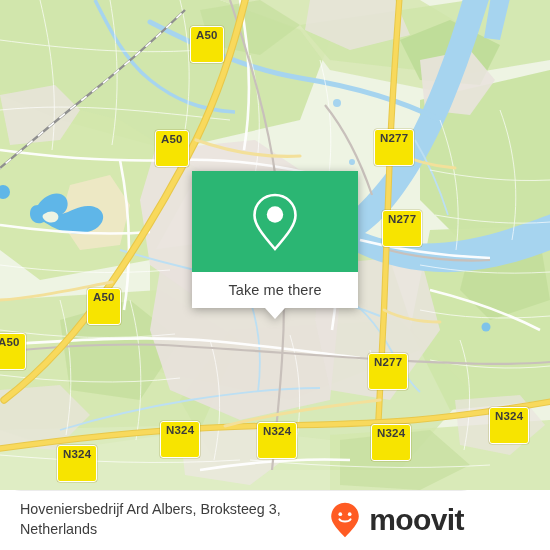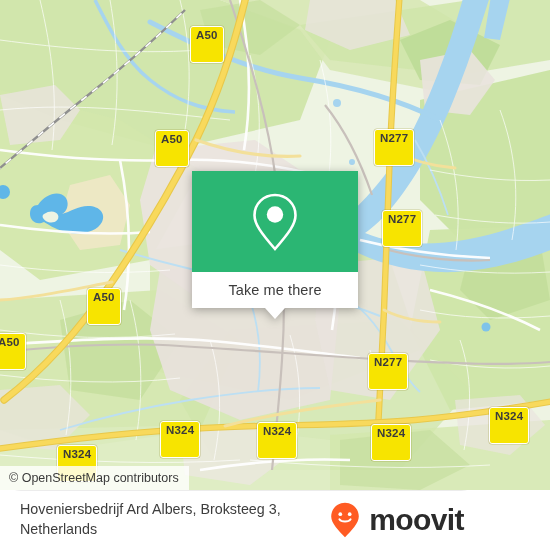--- a/index.html
+++ b/index.html
@@ -319,21 +319,20 @@
           <path d="M26 4 C14.5 4 5.5 13 5.5 24.2 C5.5 33 12 42 26 58 C40 42 46.5 33 46.5 24.2 C46.5 13 37.5 4 26 4 Z" fill="none" stroke="#ffffff" stroke-width="2.6"></path>
           <circle cx="26" cy="23.5" r="8.2" fill="#ffffff"></circle>
         </svg>
       </div>
       <div id="popup-footer">
         <span id="popup-label">Take me there</span>
         <div id="popup-tail"></div>
       </div>
     </div>
 
-    <div id="osm-attribution">© OpenStreetMap contributors</div>
 
   </div>
 
   <div id="bottom-bar">
     <div id="address-text">Hoveniersbedrijf Ard Albers, Broksteeg 3, Netherlands</div>
 
     <div id="moovit-logo">
       <svg width="30" height="36" viewBox="0 0 30 36">
         <path d="M15 0.8 C7.3 0.8 1.2 6.9 1.2 14.5 C1.2 21.4 8.6 28.6 15 35.2 C21.4 28.6 28.8 21.4 28.8 14.5 C28.8 6.9 22.7 0.8 15 0.8 Z" fill="#ff5b23"></path>
         <circle cx="10.3" cy="12.2" r="1.85" fill="#ffffff"></circle>

